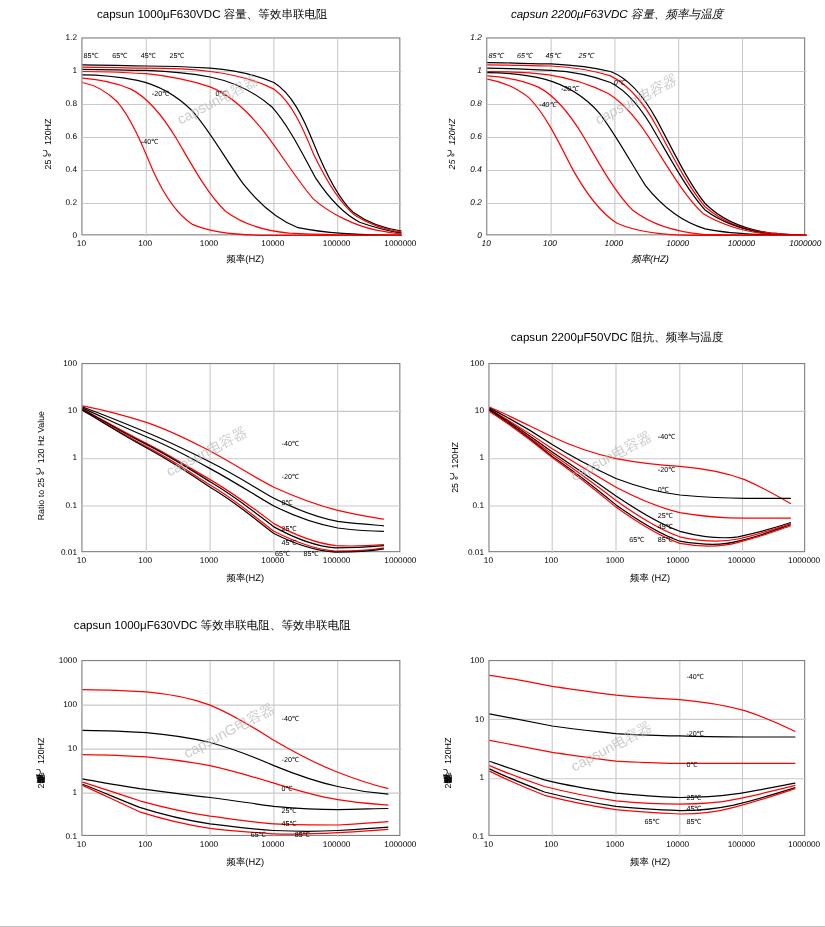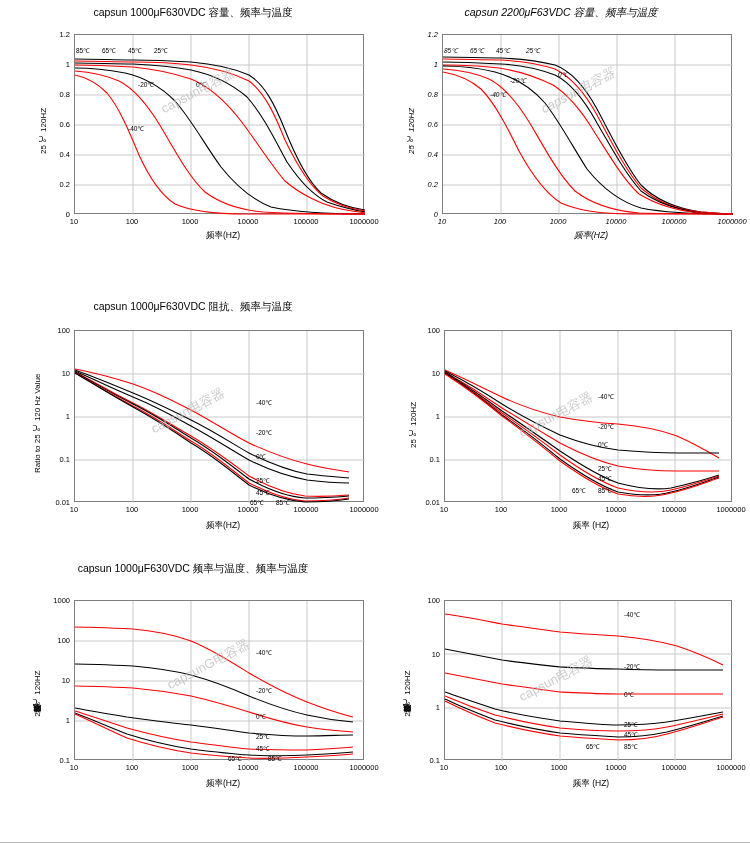--- a/index.html
+++ b/index.html
@@ -26,21 +26,21 @@
   }
   .bottomrule{position:absolute;left:0;bottom:0;width:750px;height:1px;background:#b5b5b5;}
   svg{display:block;overflow:visible;}
 </style>
 </head>
 <body>
 
 <div class="grid-wrap">
 
   <div class="panel" style="left:18px;top:6px;width:350px;height:250px;">
-    <div class="p-title">capsun 1000μF630VDC 容量、频率与温度</div>
+    <div class="p-title">capsun 1000μF630VDC 容量、等效串联电阻</div>
     <div class="ylabel" style="left:20px;top:95px;height:60px;">25℃ 120HZ</div>
 
     <div class="ytick" style="left:30px;top:28px;width:22px;">1.2</div>
     <div class="ytick" style="left:30px;top:58px;width:22px;">1</div>
     <div class="ytick" style="left:30px;top:88px;width:22px;">0.8</div>
     <div class="ytick" style="left:30px;top:118px;width:22px;">0.6</div>
     <div class="ytick" style="left:30px;top:148px;width:22px;">0.4</div>
     <div class="ytick" style="left:30px;top:178px;width:22px;">0.2</div>
     <div class="ytick" style="left:30px;top:208px;width:22px;">0</div>
 
@@ -138,21 +138,20 @@
     <div class="ann" style="left:110px;top:40px;">45℃</div>
     <div class="ann" style="left:140px;top:40px;">25℃</div>
     <div class="ann" style="left:124px;top:70px;">-20℃</div>
     <div class="ann" style="left:172px;top:64px;">0℃</div>
     <div class="ann" style="left:104px;top:84px;">-40℃</div>
 
     <div class="wm" style="left:152px;top:96px;">capsun电容器</div>
   </div>
 
   <div class="panel" style="left:18px;top:300px;width:350px;height:250px;">
-    <div class="p-title">capsun 1000μF630VDC 阻抗、频率与温度</div>
     <div class="ylabel" style="left:14px;top:58px;height:130px;">Ratio to 25℃ 120 Hz Value</div>
 
     <div class="ytick" style="left:28px;top:30px;width:24px;">100</div>
     <div class="ytick" style="left:28px;top:73px;width:24px;">10</div>
     <div class="ytick" style="left:28px;top:116px;width:24px;">1</div>
     <div class="ytick" style="left:28px;top:159px;width:24px;">0.1</div>
     <div class="ytick" style="left:28px;top:202px;width:24px;">0.01</div>
 
     <div class="plotbox" style="left:56px;top:30px;width:290px;height:172px;">
       <svg width="290" height="172" viewBox="0 0 290 172">
@@ -190,20 +189,21 @@
     <div class="ann" style="left:238px;top:152px;">0℃</div>
     <div class="ann" style="left:238px;top:176px;">25℃</div>
     <div class="ann" style="left:238px;top:188px;">45℃</div>
     <div class="ann" style="left:232px;top:198px;">65℃</div>
     <div class="ann" style="left:258px;top:198px;">85℃</div>
 
     <div class="wm" style="left:130px;top:122px;">capsun电容器</div>
   </div>
 
   <div class="panel" style="left:386px;top:300px;width:350px;height:250px;">
+    <div class="p-title">capsun 2200μF50VDC 阻抗、频率与温度</div>
     <div class="ylabel" style="left:22px;top:95px;height:60px;">25℃ 120HZ</div>
 
     <div class="ytick" style="left:30px;top:30px;width:24px;">100</div>
     <div class="ytick" style="left:30px;top:73px;width:24px;">10</div>
     <div class="ytick" style="left:30px;top:116px;width:24px;">1</div>
     <div class="ytick" style="left:30px;top:159px;width:24px;">0.1</div>
     <div class="ytick" style="left:30px;top:202px;width:24px;">0.01</div>
 
     <div class="plotbox" style="left:58px;top:30px;width:288px;height:172px;">
       <svg width="288" height="172" viewBox="0 0 288 172">
@@ -241,21 +241,21 @@
     <div class="ann" style="left:212px;top:140px;">0℃</div>
     <div class="ann" style="left:212px;top:164px;">25℃</div>
     <div class="ann" style="left:212px;top:174px;">45℃</div>
     <div class="ann" style="left:186px;top:186px;">65℃</div>
     <div class="ann" style="left:212px;top:186px;">85℃</div>
 
     <div class="wm" style="left:130px;top:126px;">capsun电容器</div>
   </div>
 
   <div class="panel" style="left:18px;top:562px;width:350px;height:260px;">
-    <div class="p-title">capsun 1000μF630VDC 频率与温度、频率与温度</div>
+    <div class="p-title">capsun 1000μF630VDC 等效串联电阻、等效串联电阻</div>
     <div class="ylabel" style="left:14px;top:78px;height:110px;">等效串联电阻 25℃ 120HZ</div>
 
     <div class="ytick" style="left:26px;top:38px;width:26px;">1000</div>
     <div class="ytick" style="left:26px;top:78px;width:26px;">100</div>
     <div class="ytick" style="left:26px;top:118px;width:26px;">10</div>
     <div class="ytick" style="left:26px;top:158px;width:26px;">1</div>
     <div class="ytick" style="left:26px;top:198px;width:26px;">0.1</div>
 
     <div class="plotbox" style="left:56px;top:38px;width:290px;height:160px;">
       <svg width="290" height="160" viewBox="0 0 290 160">

